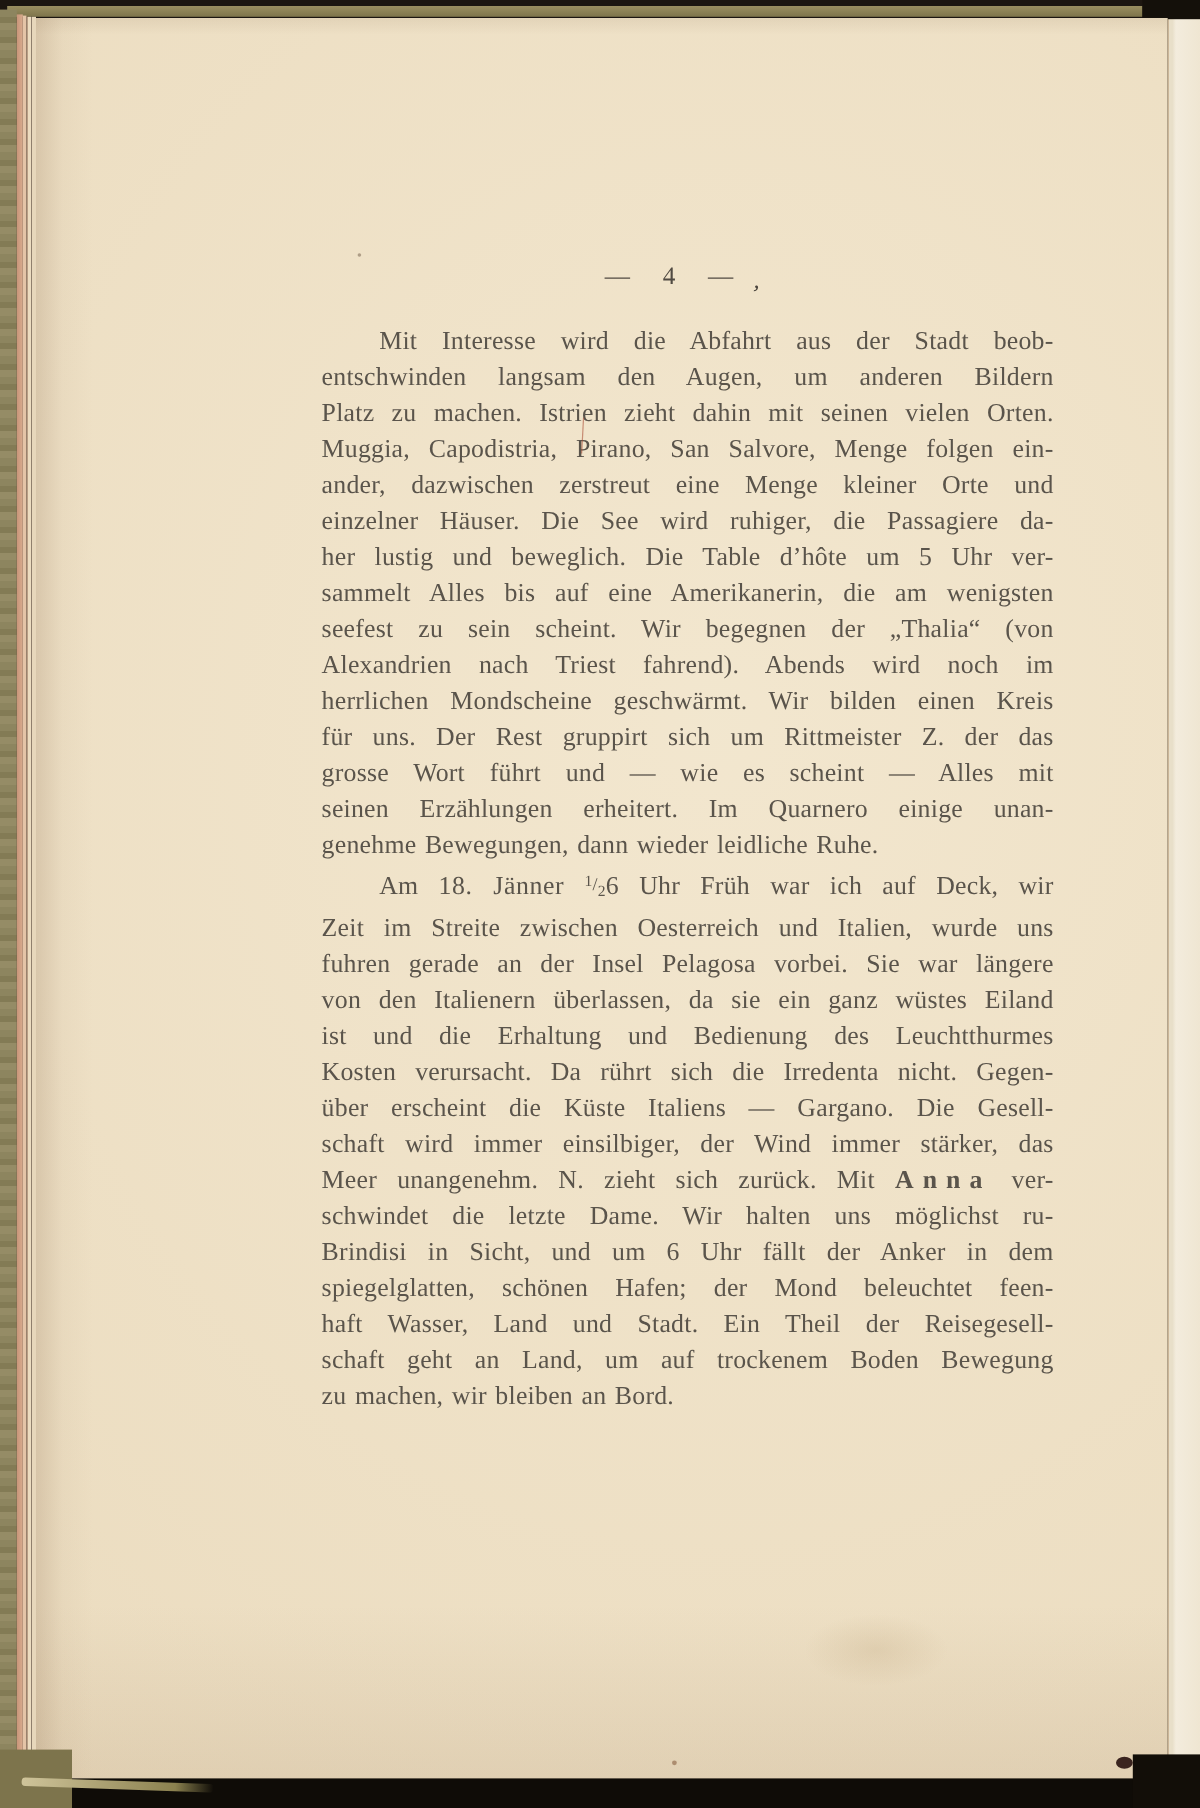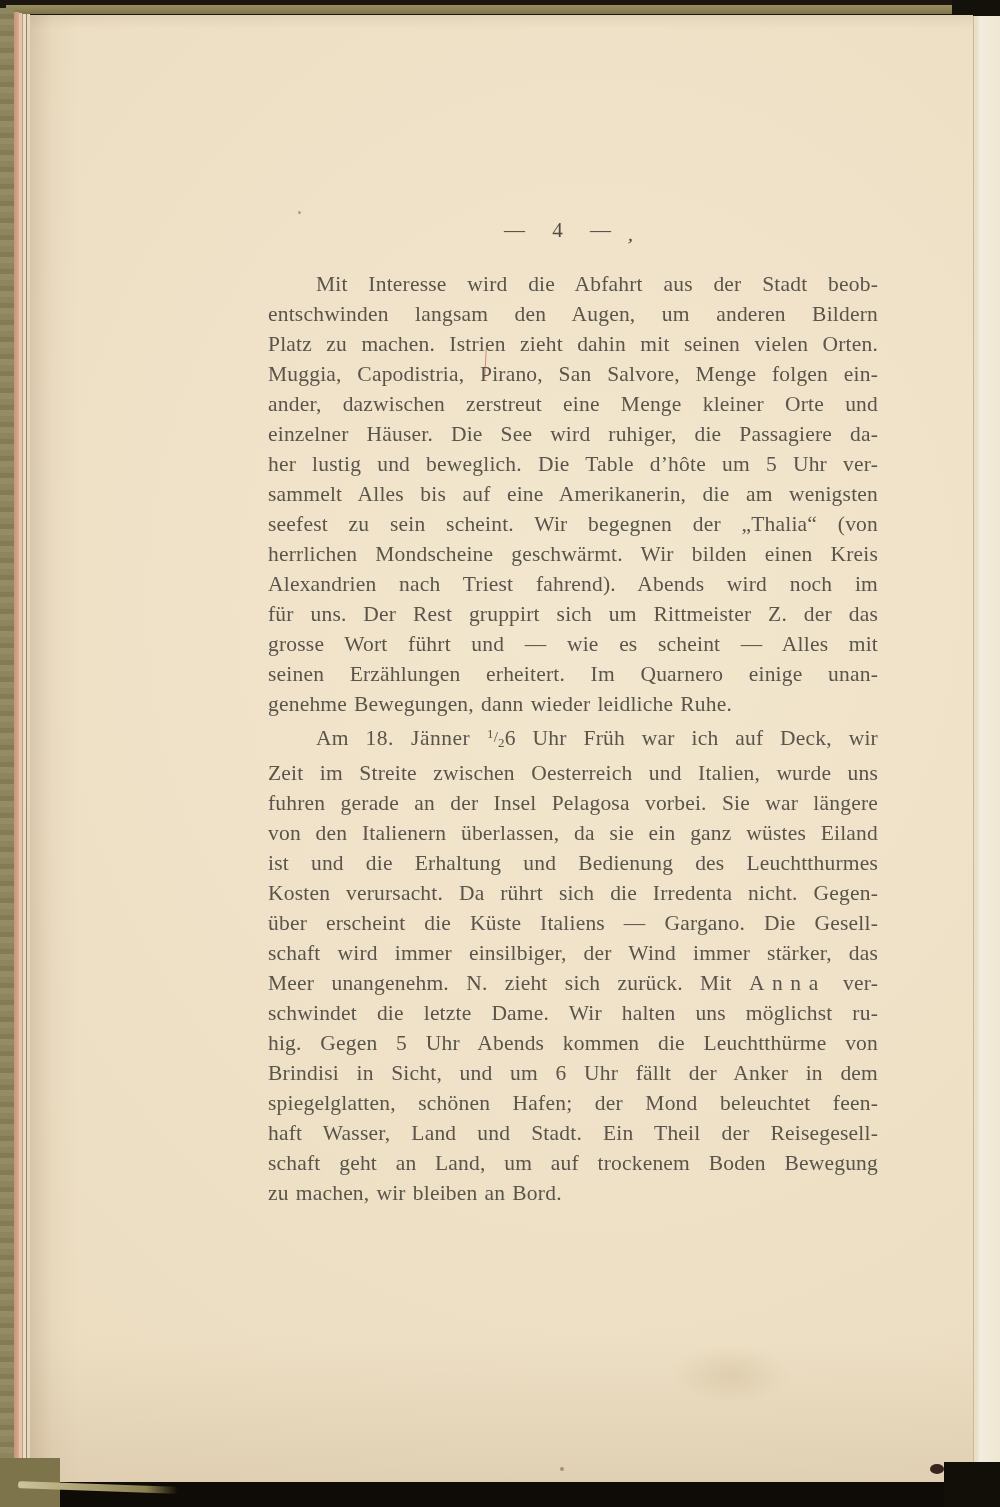--- a/index.html
+++ b/index.html
@@ -56,21 +56,21 @@
   }
   .text-block{
     position:absolute;left:238px;top:254px;width:610px;
     font-size:21.5px;line-height:30px;color:#5a544b;
     letter-spacing:.2px;word-spacing:1.5px;
   }
   .line{text-align:justify;text-align-last:justify;white-space:normal;}
   .line.last{text-align-last:left;}
   .line.indent{text-indent:48px;}
   .line .b{font-weight:normal;letter-spacing:.5px;}
-  .line .sp{letter-spacing:.35em;}
+  .line .sp{letter-spacing:.35em;font-weight:bold;}
   .line .sup{font-size:13px;vertical-align:7px;}
   .line .frac{font-size:15px;vertical-align:3px;}
   .line .sub{font-size:13px;vertical-align:-2px;}
 
   
   .artifact-hair{position:absolute;left:455px;top:333px;width:1px;height:30px;
     background:rgba(165,70,45,.55);transform:rotate(3deg);}
   .speck1{position:absolute;left:268px;top:196px;width:3px;height:3px;background:rgba(110,90,70,.5);border-radius:50%;}
   .speck2{position:absolute;left:530px;top:1452px;width:4px;height:4px;background:rgba(130,85,55,.55);border-radius:50%;}
   .smudge{position:absolute;left:640px;top:1330px;width:120px;height:60px;border-radius:50%;
@@ -96,39 +96,38 @@
         <div>
           <div class="line indent"><span>Mit Interesse wird die Abfahrt aus der Stadt beob-</span></div>
           <div class="line"><span>entschwinden langsam den Augen, um anderen Bildern</span></div>
           <div class="line"><span>Platz zu machen. Istrien zieht dahin mit seinen vielen Orten.</span></div>
           <div class="line"><span>Muggia, Capodistria, Pirano, San Salvore, Menge folgen ein-</span></div>
           <div class="line"><span>ander, dazwischen zerstreut eine Menge kleiner Orte und</span></div>
           <div class="line"><span>einzelner Häuser. Die See wird ruhiger, die Passagiere da-</span></div>
           <div class="line"><span>her lustig und beweglich. Die Table d’hôte um 5 Uhr ver-</span></div>
           <div class="line"><span>sammelt Alles bis auf eine Amerikanerin, die am wenigsten</span></div>
           <div class="line"><span>seefest zu sein scheint. Wir begegnen der „Thalia“ (von</span></div>
+          <div class="line"><span>Alexandrien nach Triest fahrend). Abends wird noch im</span></div>
           <div class="line"><span>herrlichen Mondscheine geschwärmt. Wir bilden einen Kreis</span></div>
-          <div class="line"><span>Alexandrien nach Triest fahrend). Abends wird noch im</span></div>
           <div class="line"><span>für uns. Der Rest gruppirt sich um Rittmeister Z. der das</span></div>
           <div class="line"><span>grosse Wort führt und — wie es scheint — Alles mit</span></div>
           <div class="line"><span>seinen Erzählungen erheitert. Im Quarnero einige unan-</span></div>
           <div class="line last"><span>genehme Bewegungen, dann wieder leidliche Ruhe.</span></div>
         </div>
         <div>
           <div class="line indent"><span>Am </span><span class="b">18. Jänner</span><span> </span><span class="sup">1</span><span class="frac">/</span><span class="sub">2</span><span>6 Uhr Früh war ich auf Deck, wir</span></div>
           <div class="line"><span>Zeit im Streite zwischen Oesterreich und Italien, wurde uns</span></div>
           <div class="line"><span>fuhren gerade an der Insel Pelagosa vorbei. Sie war längere</span></div>
           <div class="line"><span>von den Italienern überlassen, da sie ein ganz wüstes Eiland</span></div>
           <div class="line"><span>ist und die Erhaltung und Bedienung des Leuchtthurmes</span></div>
           <div class="line"><span>Kosten verursacht. Da rührt sich die Irredenta nicht. Gegen-</span></div>
           <div class="line"><span>über erscheint die Küste Italiens — Gargano. Die Gesell-</span></div>
           <div class="line"><span>schaft wird immer einsilbiger, der Wind immer stärker, das</span></div>
           <div class="line"><span>Meer unangenehm. N. zieht sich zurück. Mit </span><span class="sp">Anna</span><span> ver-</span></div>
           <div class="line"><span>schwindet die letzte Dame. Wir halten uns möglichst ru-</span></div>
-          <div class="line"><span>hig. Gegen 5 Uhr Abends kommen die Leuchtthürme von</span></div>
           <div class="line"><span>Brindisi in Sicht, und um 6 Uhr fällt der Anker in dem</span></div>
           <div class="line"><span>spiegelglatten, schönen Hafen; der Mond beleuchtet feen-</span></div>
           <div class="line"><span>haft Wasser, Land und Stadt. Ein Theil der Reisegesell-</span></div>
           <div class="line"><span>schaft geht an Land, um auf trockenem Boden Bewegung</span></div>
           <div class="line last"><span>zu machen, wir bleiben an Bord.</span></div>
         </div>
       </div>
     <div class="artifact-hair"></div>
     <div class="speck1"></div>
     <div class="speck2"></div>

